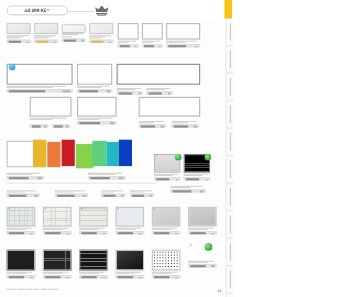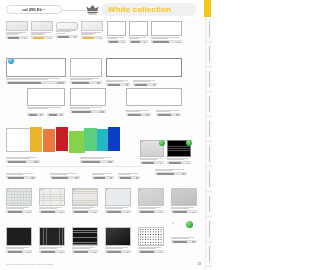--- a/index.html
+++ b/index.html
@@ -96,23 +96,20 @@
     <div class="hdr-rule"></div>
 
     <span class="crown">
       <svg width="13" height="11" viewBox="0 0 26 22">
         <path d="M3 14 L1 5 L7 9 L13 2 L19 9 L25 5 L23 14 Z" fill="#6d6d6d"></path>
         <rect x="3" y="15.5" width="20" height="3" fill="#6d6d6d"></rect>
         <rect x="5" y="19.5" width="16" height="1.6" fill="#9a9a9a"></rect>
       </svg>
     </span>
 
-    <div class="collection-pill">
-      <span>White collection</span>
-    </div>
 
     <div class="hdr-tab"></div>
   </div>
 
   <div class="card" style="left:6px;  top:21px; width:22px;">
     <div class="swatch" style="height:10px;background:linear-gradient(160deg,#f2f2f2,#e2e2e2)"></div>
     <div class="lines">
         <div class="ln w90"></div>
         <div class="ln w70"></div>
         <div class="ln w55"></div>

